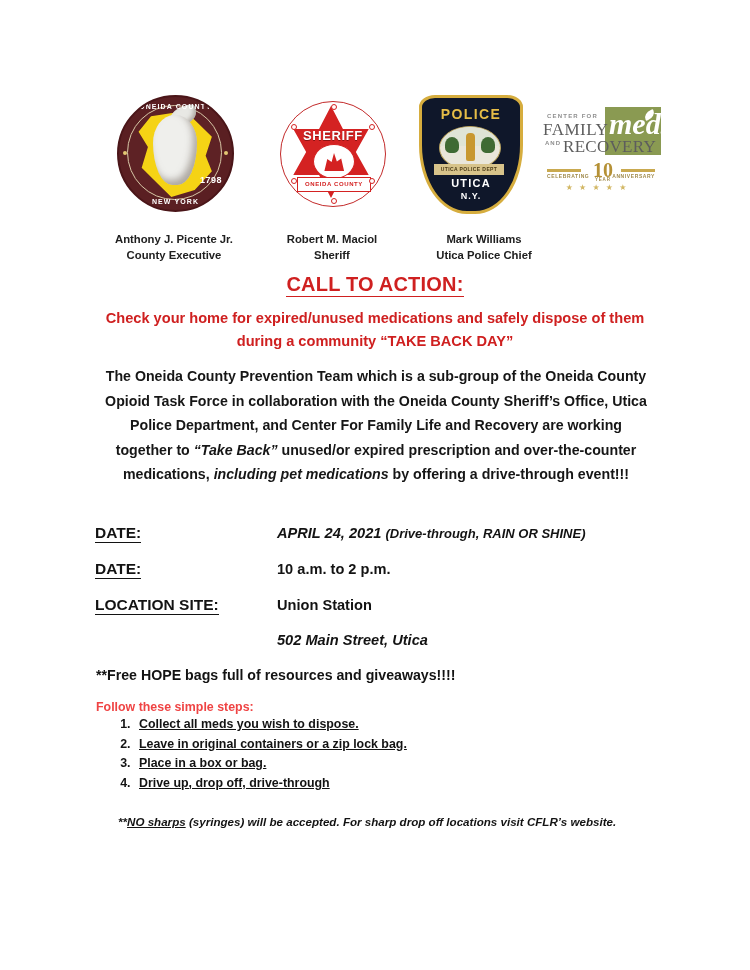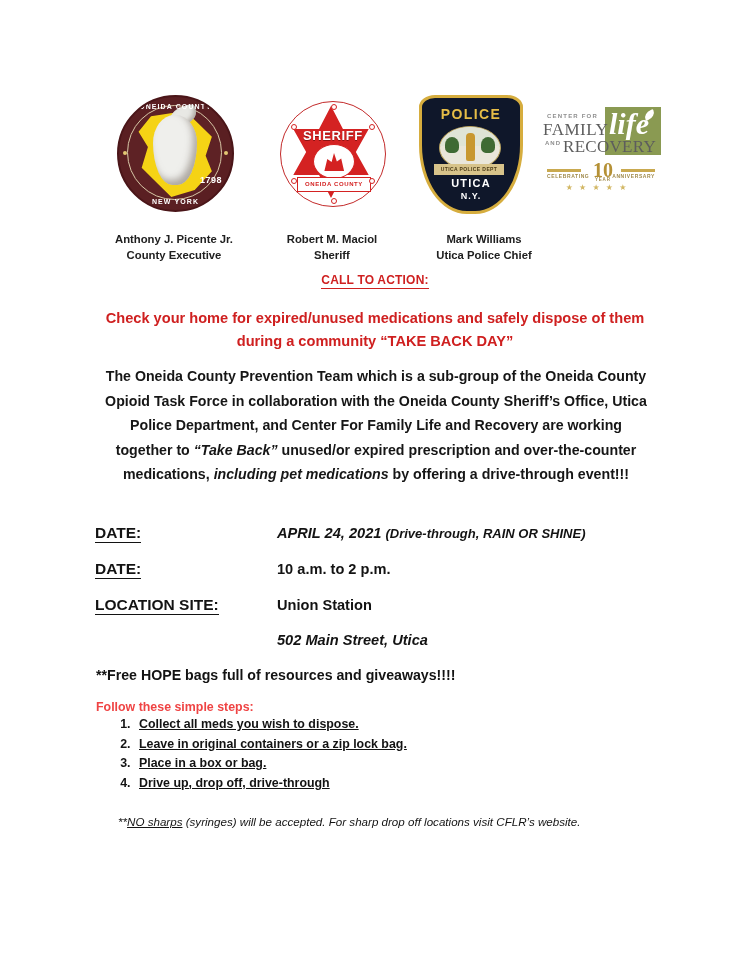--- a/index.html
+++ b/index.html
@@ -383,21 +383,21 @@
   .name-block.n2 { left: 404px; width: 160px; }
 
   
   .cta-title {
     position: absolute;
     top: 273px;
     left: 0;
     width: 750px;
     text-align: center;
     color: #cf2020;
-    font-size: 12px;
+    font-size: 20px;
     font-weight: 700;
     letter-spacing: .2px;
   }
   .cta-title span {
     border-bottom: 1.6px solid #cf2020;
     padding-bottom: 1px;
   }
   .cta-body {
     position: absolute;
     top: 307px;
@@ -507,21 +507,21 @@
     text-decoration: underline;
   }
 
   
   .footnote {
     position: absolute;
     top: 815px;
     left: 118px;
     width: 540px;
     font-size: 11.6px;
-    font-weight: 400;
+    font-weight: 700;
     font-style: italic;
     color: #131313;
   }
   .footnote u { text-decoration: underline; }
 </style>
 </head>
 <body>
 
 <div class="page">
 
@@ -563,21 +563,21 @@
         <div class="patch-seal-fig"></div>
       </div>
       <div class="patch-ribbon">UTICA POLICE DEPT</div>
       <div class="patch-word-bottom">UTICA</div>
       <div class="patch-word-state">N.Y.</div>
     </div>
 
     <div class="cflr">
       <div class="cflr-top">
         <div class="cflr-lifeblock">
-          <span class="cflr-life">life</span>
+          <span class="cflr-life">meds</span>
           <span class="cflr-leaf"></span>
         </div>
         <div class="cflr-centerfor">CENTER FOR</div>
         <div class="cflr-family">FAMILY</div>
         <div class="cflr-and">AND</div>
         <div class="cflr-recovery">RECOVERY</div>
       </div>
       <div class="cflr-anniv">
         <div class="cflr-rule l"></div>
         <div class="cflr-rule r"></div>

